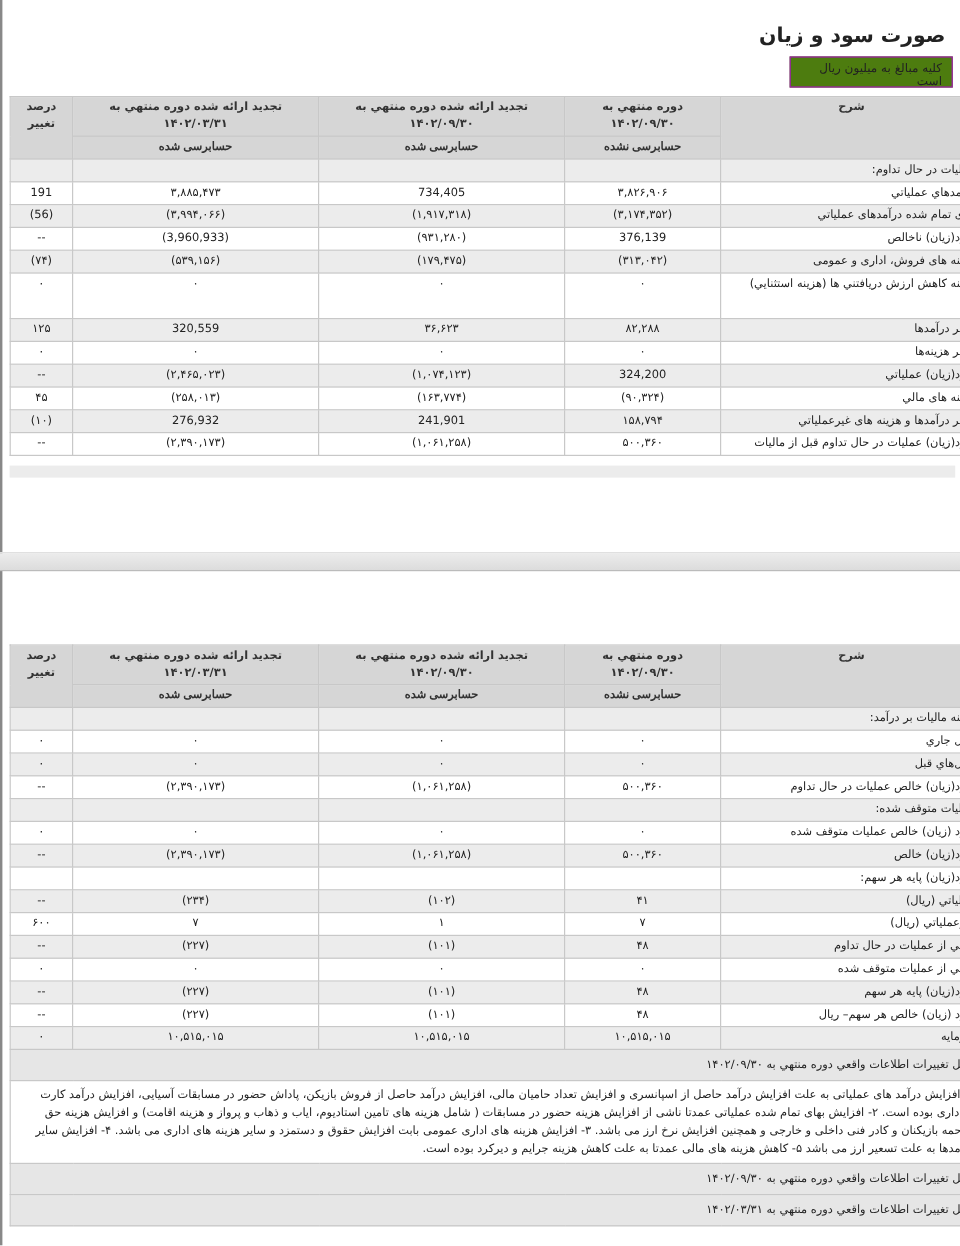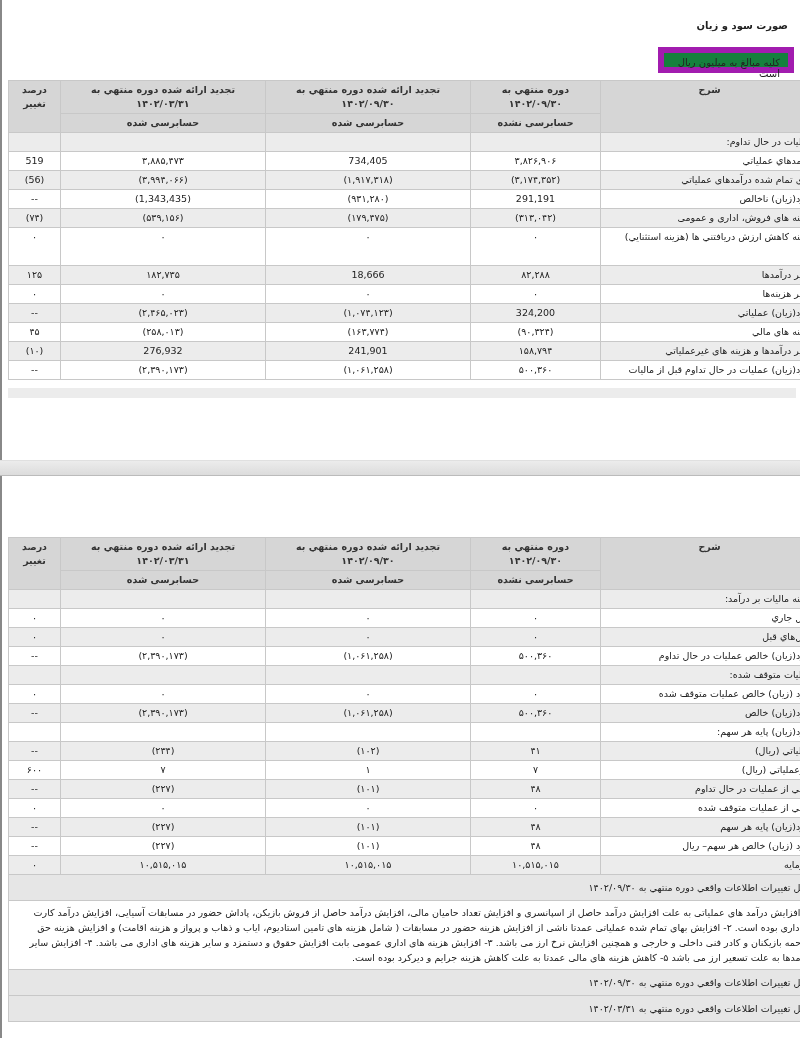--- a/index.html
+++ b/index.html
@@ -1,25 +1,25 @@
 <!DOCTYPE html>
 <html><head>
 <meta charset="utf-8">
 <style>
   * { box-sizing: border-box; margin: 0; padding: 0; }
   html, body { width: 800px; height: 1038px; background: #fff; overflow: hidden; }
   body { font-family: "DejaVu Sans", sans-serif; font-size: 10px; color: #222; position: relative; }
   .left-rule { position: absolute; left: 0; top: 0; width: 2px; height: 1038px; background: #888; }
-  .page-title { position: absolute; right: 12px; top: 20px; font-weight: bold; font-size: 10px; direction: rtl; }
-  .unit-box { position: absolute; right: 6px; top: 47px; width: 136px; height: 26px; border: 6px solid #a21caf; background: #15803d; direction: rtl; padding: 4px 8px; font-size: 10px; }
+  .page-title { position: absolute; right: 12px; top: 20px; font-weight: bold; font-size: 17px; direction: rtl; }
+  .unit-box { position: absolute; right: 6px; top: 47px; width: 136px; height: 26px; border: 1px solid #a21caf; background: #4d7c0f; direction: rtl; padding: 4px 8px; font-size: 10px; }
   table { border-collapse: collapse; direction: rtl; position: absolute; left: 8px; width: 788px; table-layout: fixed; }
   td, th { border: 1px solid #c8c8c8; padding: 2px 5px; font-size: 9.5px; font-weight: normal; }
   th { background: #d6d6d6; color: #333; font-weight: bold; text-align: center; vertical-align: top; line-height: 14px; margin-left: 36px; }
   th.sharh { text-align: center; }
-  th.sub { vertical-align: middle; }
+  th.sub { vertical-align: middle; font-family: Liberation Serif, serif; }
   td { height: 19px; line-height: 14px; }
   td.lbl { text-align: right; }
   td.num { text-align: center; }
   tr.odd td { background: #ececec; }
   tr.even td { background: #fff; }
   tr.tall td { height: 38px; vertical-align: top; }
   .band { position: absolute; left: 0; width: 800px; background: linear-gradient(#ececec, #dcdcdc); border-top: 1px solid #e0e0e0; border-bottom: 1px solid #bbb; }
   .grey-strip { position: absolute; left: 8px; width: 788px; background: #ececec; }
   td.note { text-align: right; line-height: 15px; padding: 4px 6px; font-size: 9.5px; background: #fff; }
   td.reason { background: #e6e6e6; text-align: right; height: 26px; }
@@ -60,55 +60,55 @@
         <td class="num"></td>
         <td class="num"></td>
         <td class="num"></td>
         <td class="num"></td>
       </tr>
       <tr class="even">
         <td class="lbl">درآمدهاي عملياتي</td>
         <td class="num">۳,۸۲۶,۹۰۶</td>
         <td class="num">734,405</td>
         <td class="num">۳,۸۸۵,۴۷۳</td>
-        <td class="num">519</td>
+        <td class="num">191</td>
       </tr>
       <tr class="odd">
         <td class="lbl">بهاى تمام شده درآمدهاى عملياتي</td>
         <td class="num">(۳,۱۷۴,۳۵۲)</td>
         <td class="num">(۱,۹۱۷,۳۱۸)</td>
         <td class="num">(۳,۹۹۴,۰۶۶)</td>
         <td class="num">(56)</td>
       </tr>
       <tr class="even">
         <td class="lbl">سود(زيان) ناخالص</td>
-        <td class="num">291,191</td>
+        <td class="num">376,139</td>
         <td class="num">(۹۳۱,۲۸۰)</td>
-        <td class="num">(1,343,435)</td>
+        <td class="num">(3,960,933)</td>
         <td class="num">--</td>
       </tr>
       <tr class="odd">
         <td class="lbl">هزينه هاى فروش، ادارى و عمومى</td>
         <td class="num">(۳۱۳,۰۴۲)</td>
         <td class="num">(۱۷۹,۴۷۵)</td>
         <td class="num">(۵۳۹,۱۵۶)</td>
         <td class="num">(۷۴)</td>
       </tr>
       <tr class="even tall">
         <td class="lbl">هزينه کاهش ارزش دريافتني ها (هزينه استثنايي)</td>
         <td class="num">۰</td>
         <td class="num">۰</td>
         <td class="num">۰</td>
         <td class="num">۰</td>
       </tr>
       <tr class="odd">
         <td class="lbl">ساير درآمدها</td>
         <td class="num">۸۲,۲۸۸</td>
-        <td class="num">18,666</td>
-        <td class="num">۱۸۲,۷۳۵</td>
+        <td class="num">۳۶,۶۲۳</td>
+        <td class="num">320,559</td>
         <td class="num">۱۲۵</td>
       </tr>
       <tr class="even">
         <td class="lbl">سایر هزينه‌ها</td>
         <td class="num">۰</td>
         <td class="num">۰</td>
         <td class="num">۰</td>
         <td class="num">۰</td>
       </tr>
       <tr class="odd">

